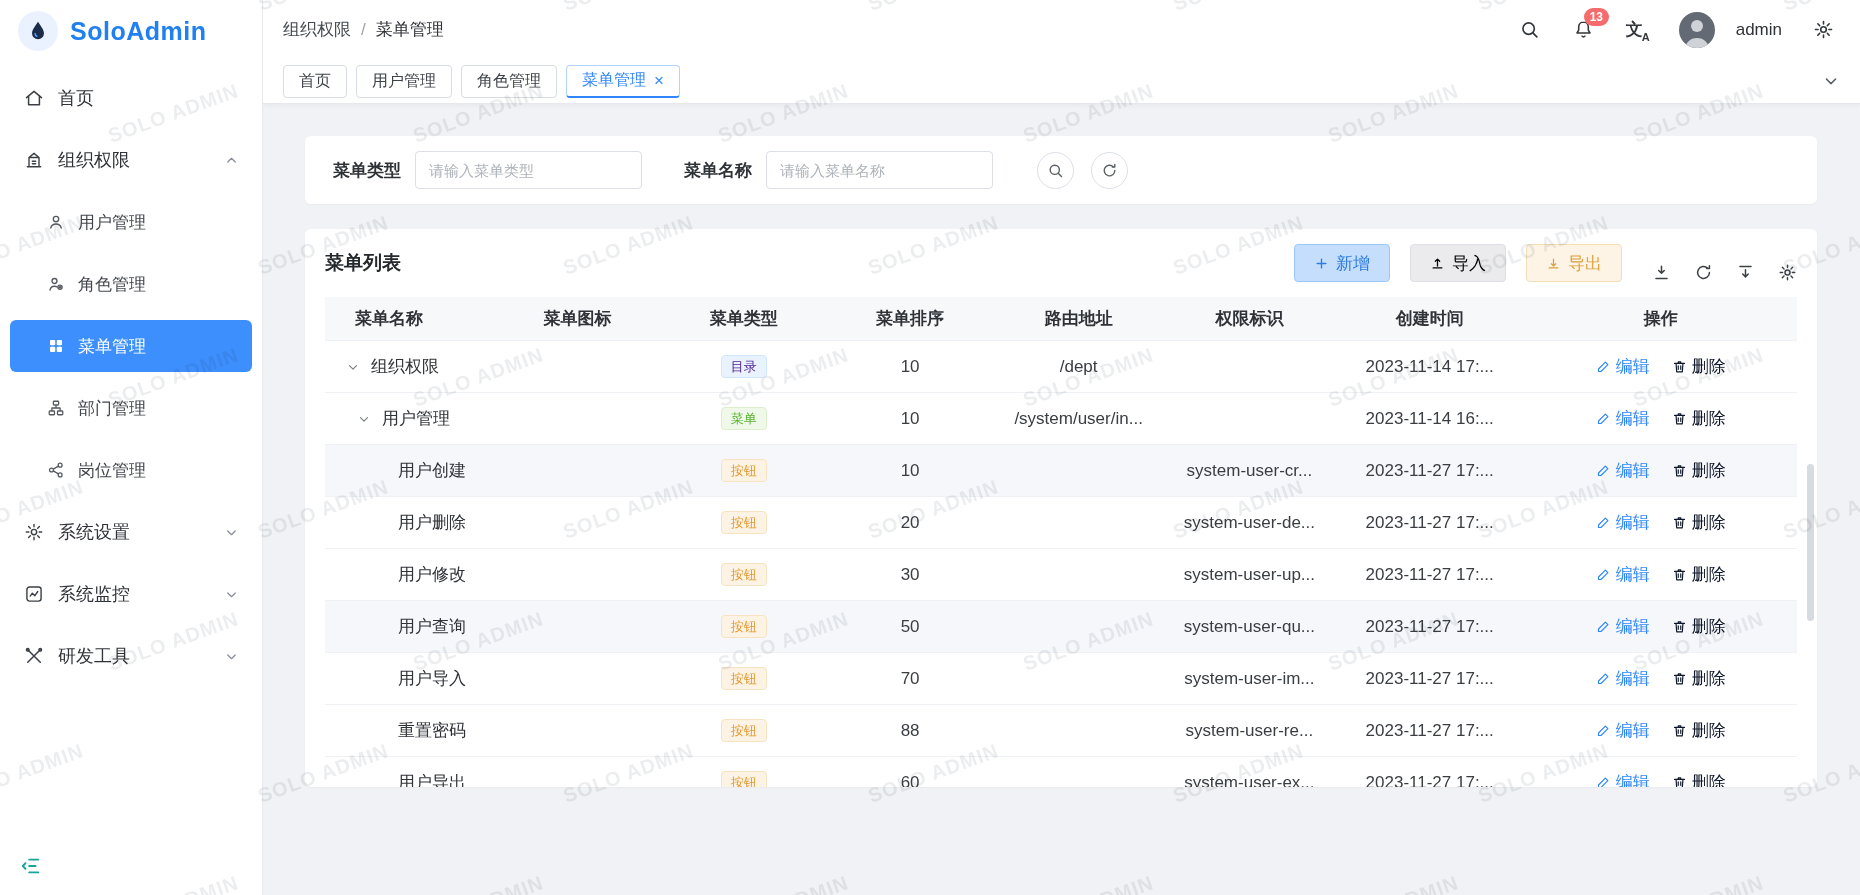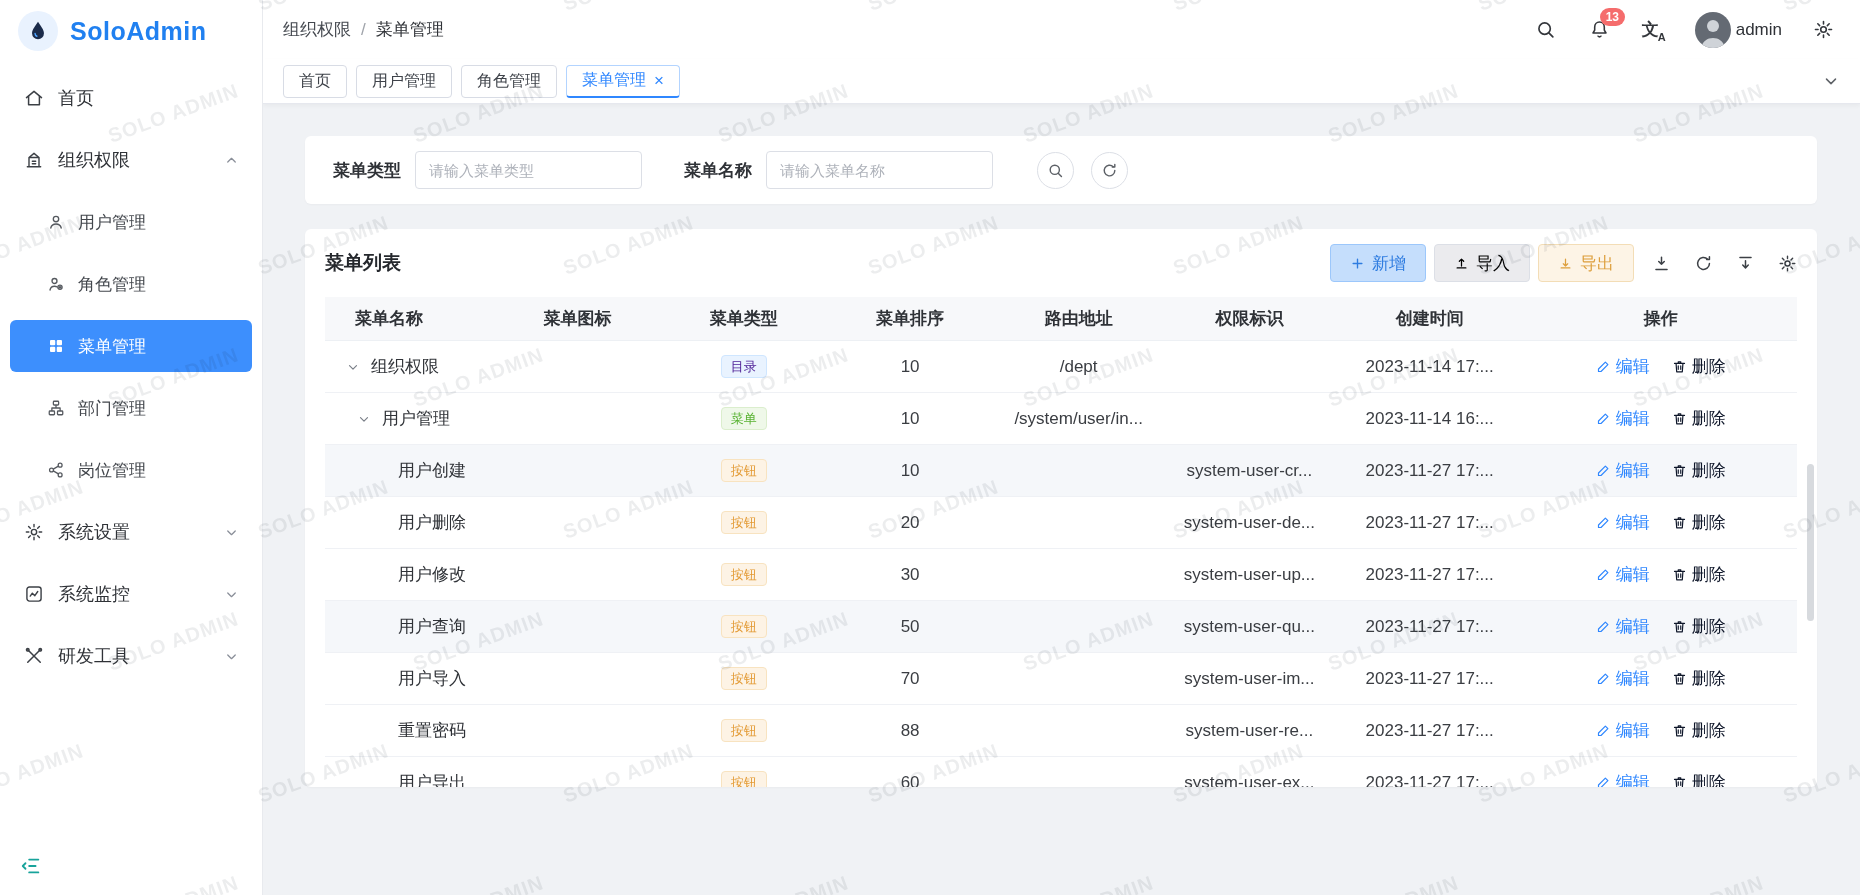--- a/index.html
+++ b/index.html
@@ -30,21 +30,21 @@
   .topbar{height:59px;background:#fff;display:flex;align-items:center;padding:0 24px 0 20px}
   .breadcrumb{display:flex;align-items:center;gap:10px;font-size:17px}
   .crumb-parent{color:#44484f;cursor:pointer}
   .crumb-sep{color:#a0a4ab}
   .crumb-current{color:#2f3237}
   .top-right{margin-left:auto;display:flex;align-items:center;gap:28px}
   .tb-icon{width:26px;height:26px;color:#33363b;display:flex;align-items:center;justify-content:center;cursor:pointer;position:relative}
   .badge-count{position:absolute;top:-9px;left:13px;background:#f56c6c;color:#fff;font-size:12px;line-height:1;padding:3px 6px;border-radius:9px;font-weight:bold}
   .lang b{font-size:17px;font-weight:bold}
   .lang i{font-style:normal;font-size:11px;font-weight:bold;align-self:flex-end;margin-left:-1px}
-  .avatar-wrap{display:flex;align-items:center;gap:5px;cursor:pointer}
+  .avatar-wrap{display:flex;align-items:center;gap:21px;cursor:pointer}
   .avatar{width:36px;height:36px;border-radius:50%;overflow:hidden;flex:none}
   .username{font-size:17px;color:#2f3237}
 
   
   .tabbar{height:45px;background:#fff;border-bottom:1px solid #e6e8ee;display:flex;align-items:center;padding:0 20px;gap:9px;box-shadow:0 2px 4px rgba(0,0,0,.04)}
   .tab{height:33px;display:flex;align-items:center;gap:8px;padding:0 15px;border:1px solid #d8dce5;border-radius:4px;font-size:16px;color:#3f434a;background:#fff;cursor:pointer;white-space:nowrap}
   .tab.active{color:#2f87ff;border-color:#b3d4ff;border-bottom:2px solid #2f87ff}
   .tab-close{font-size:17px;line-height:1;color:#2f87ff;cursor:pointer}
   .tab-more{margin-left:auto;color:#5f6368;display:flex;cursor:pointer}
 
@@ -55,21 +55,21 @@
   .f-input{width:227px;height:38px;border:1px solid #dcdfe6;border-radius:4px;margin-left:14px;padding:0 13px;font-size:15px;color:#333;outline:none;font-family:inherit;background:#fff}
   .f-input::placeholder{color:#aeb2ba}
   .f-group2{margin-left:42px}
   .circle-btn{width:37px;height:37px;border-radius:50%;border:1px solid #dcdfe6;background:#fff;display:flex;align-items:center;justify-content:center;color:#5c6066;cursor:pointer}
   .search-btn{margin-left:44px}
   .circle-btn + .circle-btn{margin-left:17px}
 
   .table-card{background:#fff;border-radius:6px;margin-top:25px;height:558px;overflow:hidden;position:relative;padding:0 20px;box-shadow:0 1px 2px rgba(0,0,0,.03)}
   .panel-bar{height:68px;display:flex;align-items:center}
   .panel-title{font-size:19px;font-weight:bold;color:#25282d}
-  .panel-actions{margin-left:auto;display:flex;align-items:center;gap:8px}
+  .panel-actions{margin-left:auto;display:flex;align-items:flex-end;gap:20px}
   .btn{height:38px;border-radius:4px;display:flex;align-items:center;gap:7px;padding:0 19px;font-size:17px;border:1px solid transparent;cursor:pointer;font-family:inherit;white-space:nowrap}
   .btn-add{background:#c5defc;border-color:#9cc7fb;color:#2e7ce0}
   .btn-import{background:#ebebee;border-color:#dcdfe6;color:#000000}
   .btn-export{background:#fdf4e6;border-color:#f3ddb6;color:#dd9f3d}
   .tool-icons{display:flex;align-items:center;gap:23px;margin-left:10px;color:#3c4046}
   .tool-icon{display:flex;cursor:pointer}
 
   
   .thead,.trow{display:grid;grid-template-columns:11.5% 11.3% 11.3% 11.3% 11.6% 11.6% 12.9% 18.5%}
   .thead{height:44px;background:#f7f8fa;border-bottom:1px solid #edf0f4;align-items:center;font-weight:bold;font-size:17px;color:#2f3237}

